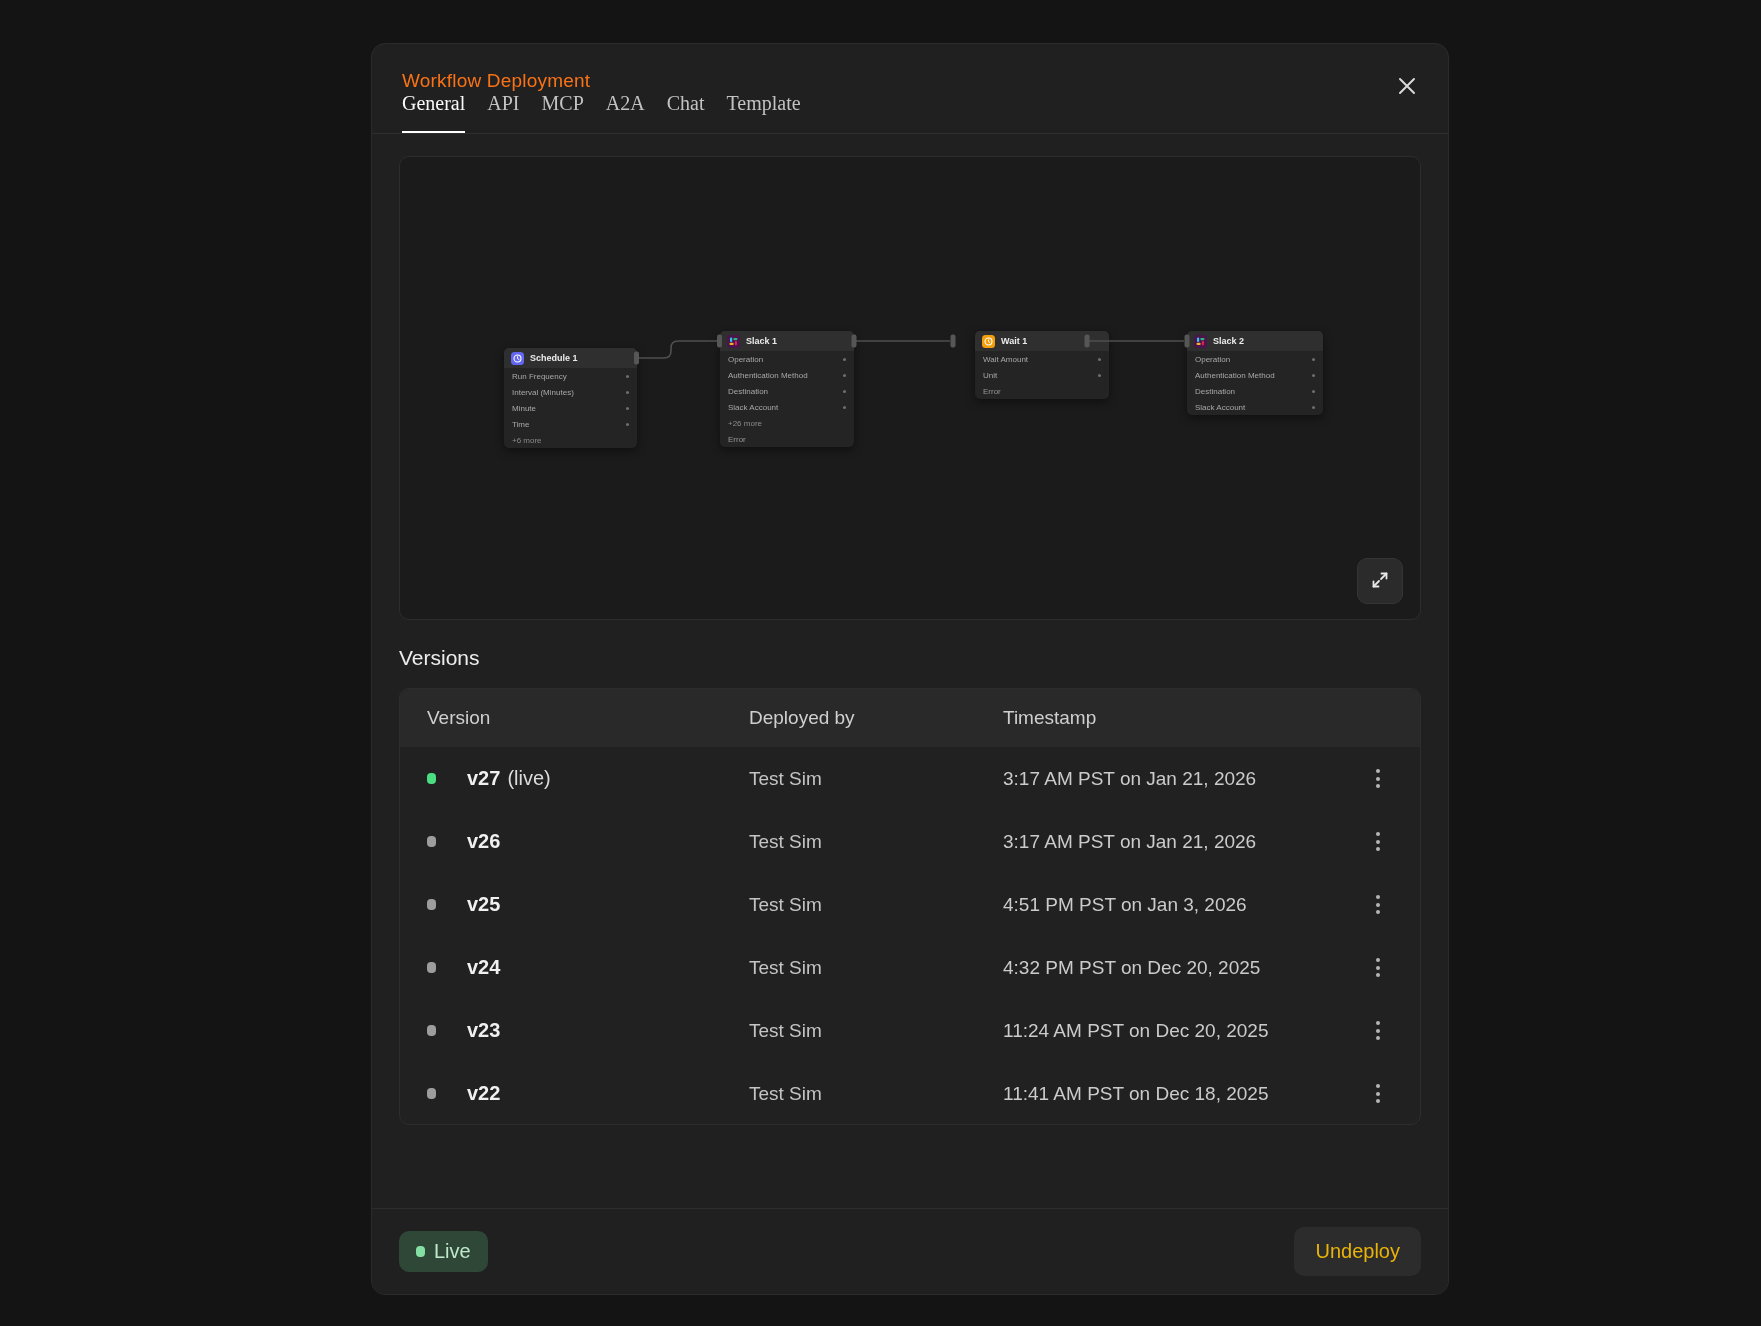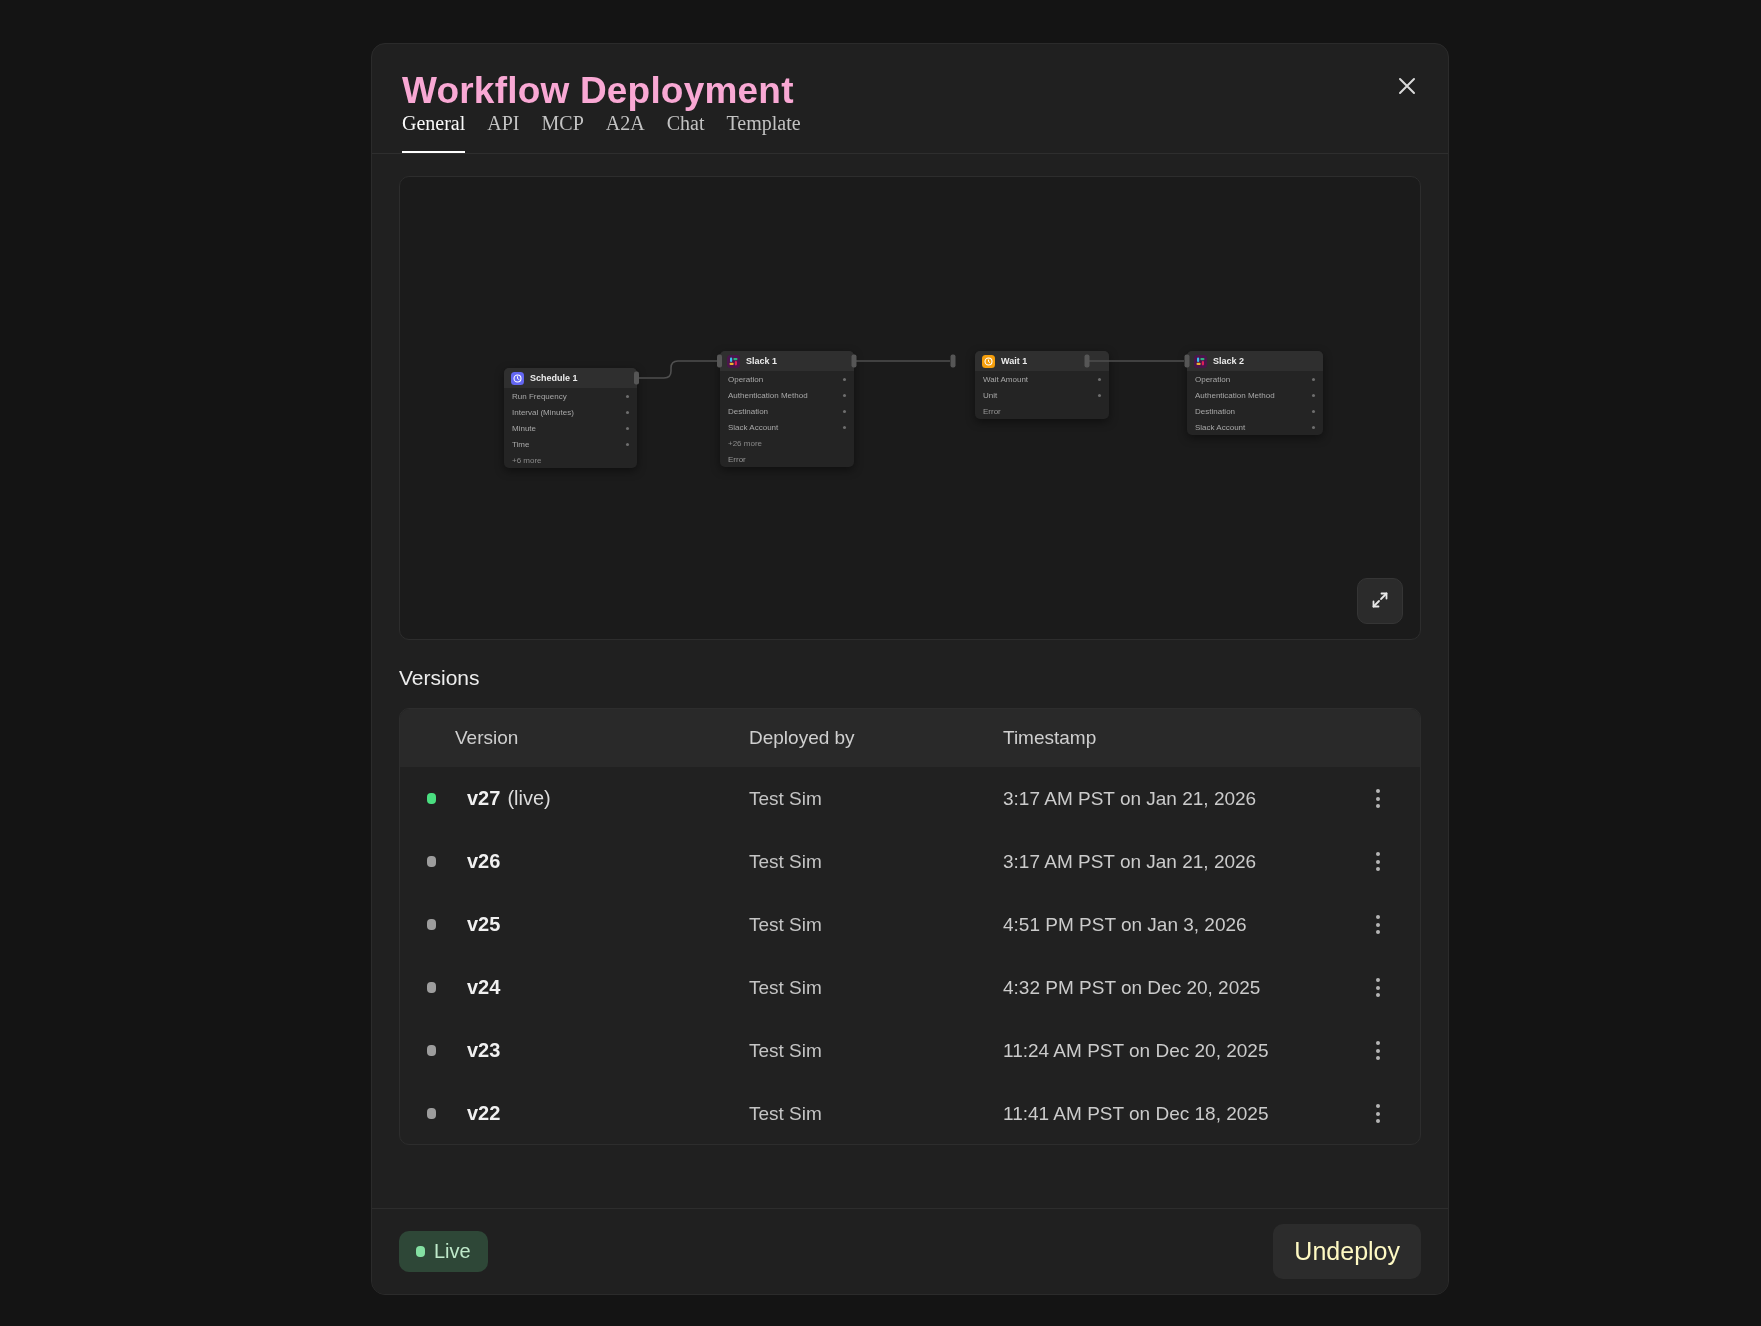--- a/index.html
+++ b/index.html
@@ -1,21 +1,21 @@
 <!DOCTYPE html>
 <html><head>
 <meta charset="utf-8">
 <style>
   * { margin:0; padding:0; box-sizing:border-box; }
   html,body { width:1761px; height:1326px; background:#141414; font-family:"Liberation Sans", sans-serif; overflow:hidden; }
 
   .modal { position:absolute; left:371px; top:43px; width:1078px; height:1252px;
            background:#202020; border:1px solid #2b2b2b; border-radius:14px; overflow:hidden; }
 
-  .modal-title { padding:26px 30px 0 30px; font-size:37px; font-weight:700; color:#f9a8d4; letter-spacing:.2px; }
+  .modal-title { padding:26px 30px 0 30px; font-size:19px; font-weight:400; color:#f97316; letter-spacing:.2px; }
   .close-btn { position:absolute; top:28px; right:26px; width:30px; height:30px; background:none; border:none; cursor:pointer;
                display:flex; align-items:center; justify-content:center; }
 
   .tabs { display:flex; gap:22px; padding:0 30px;font-family:Liberation Serif, serif; }
   .tab { font-size:20px; color:#c3c3c3; padding-bottom:18px; position:relative; cursor:pointer; }
   .tab.active { color:#fafafa; }
   .tab.active::after { content:''; position:absolute; left:0; right:0; bottom:0; height:2px; background:#fdfdfd; }
   .tabs-divider { height:1px; background:#2e2e2e; }
 
   .section { padding:0 27px; }
@@ -40,42 +40,42 @@
   .fdot { width:3px; height:3px; border-radius:50%; background:#6e6e6e; flex:none; }
 
   .expand-btn { position:absolute; right:17px; bottom:15px; width:46px; height:46px; z-index:3;
                 background:#2b2b2b; border:1px solid #353535; border-radius:10px; cursor:pointer;
                 display:flex; align-items:center; justify-content:center; }
 
   
   .vtable { margin-top:18px; border:1px solid #2d2d2d; border-radius:10px; background:#212121; overflow:hidden; height:437px; }
   .trow { display:grid; grid-template-columns:40px 282px 254px 1fr 44px; align-items:center; padding:0 27px; }
   .table-header { height:58px; background:#292929; color:#cfcfcf; font-size:19px; font-weight:500; }
-  .th-version { grid-column:1 / 3;margin-left:28px; }
+  .th-version { grid-column:1 / 3; }
   .table-row { height:63px; }
   .vdot { width:9px; height:11px; border-radius:4px; }
   .vdot.live { background:#4ade80; }
   .vdot.inactive { background:#9d9d9d; }
   .vname { font-size:20px; font-weight:600; color:#f0f0f0; }
   .vsuffix { font-weight:400; color:#dcdcdc; margin-left:7px; }
   .vdep { font-size:19px; color:#c4c4c4; }
   .vts { font-size:19px; color:#cbcbcb; }
   .menu-btn { background:none; border:none; cursor:pointer; justify-self:end; width:30px; height:34px;
               display:flex; flex-direction:column; align-items:center; justify-content:center; gap:3.5px; }
   .menu-btn i { width:4px; height:4px; border-radius:50%; background:#b5b5b5; display:block; }
 
   
   .modal-footer { position:absolute; left:0; right:0; bottom:0; height:86px; background:#202020;
                   border-top:1px solid #2d2d2d; display:flex; align-items:center; justify-content:space-between;
                   padding:0 27px;gap:12px; }
   .live-badge { display:flex; align-items:center; gap:9px; background:#2e4737; border-radius:10px;
                 padding:9px 17px; color:#bfe9ca; font-size:20px; }
   .live-badge .vdot { background:#84e0a2; }
   .undeploy-btn { background:#2c2c2c; border:none; border-radius:10px; padding:13px 21px;
-                  color:#fef9c3; font-size:25px; cursor:pointer; }
+                  color:#eab308; font-size:20px; cursor:pointer; }
 </style>
 </head>
 <body>
 
 <div class="modal">
 
   <div class="modal-title">Workflow Deployment</div>
 
   <button class="close-btn">
     <span>

